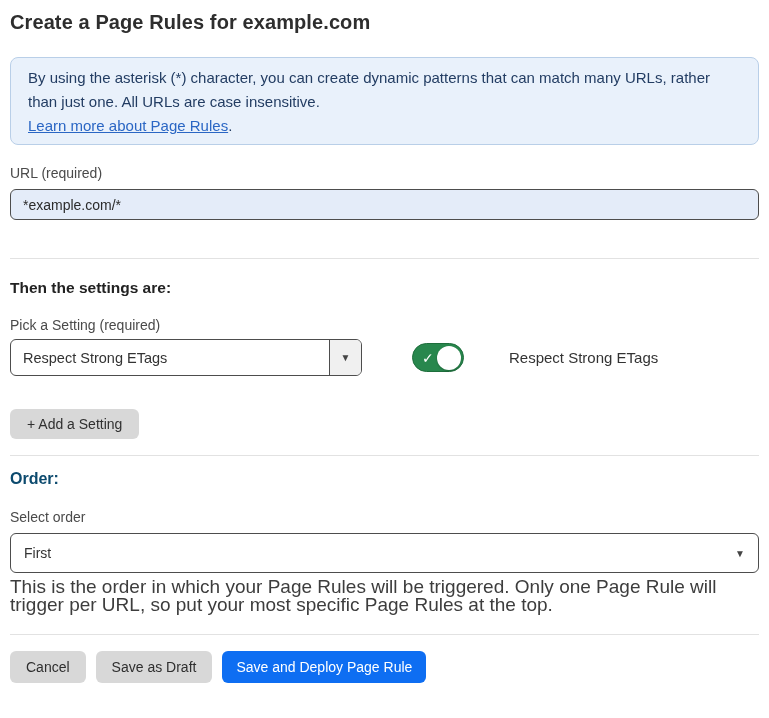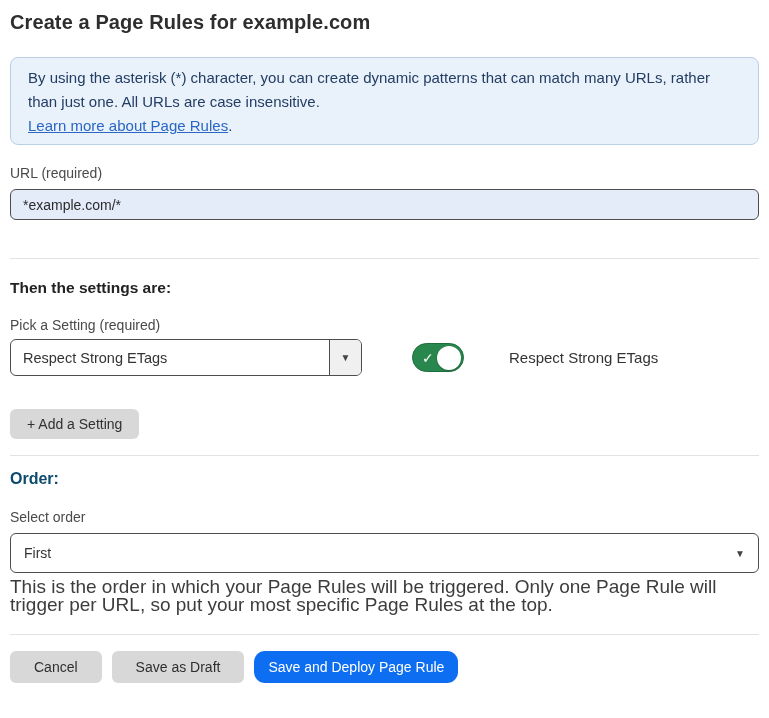--- a/index.html
+++ b/index.html
@@ -212,27 +212,26 @@
     font-family: "Liberation Sans", "DejaVu Sans", sans-serif;
     font-size: 14px;
     cursor: pointer;
     display: inline-flex;
     align-items: center;
     justify-content: center;
   }
   .btn-gray {
     background: #d8d8d8;
     color: #2f2f2f;
-    padding: 0 24px;
+    padding: 0 16px;
   }
   .btn-primary {
     background: #0e6ef2;
     color: #ffffff;
     padding: 0 14px;
-    border-radius: 11px;
   }
 </style>
 </head>
 <body>
 
 <div class="container">
 
   <h1 class="page-title">Create a Page Rules for example.com</h1>
 
   <div class="info-box">

